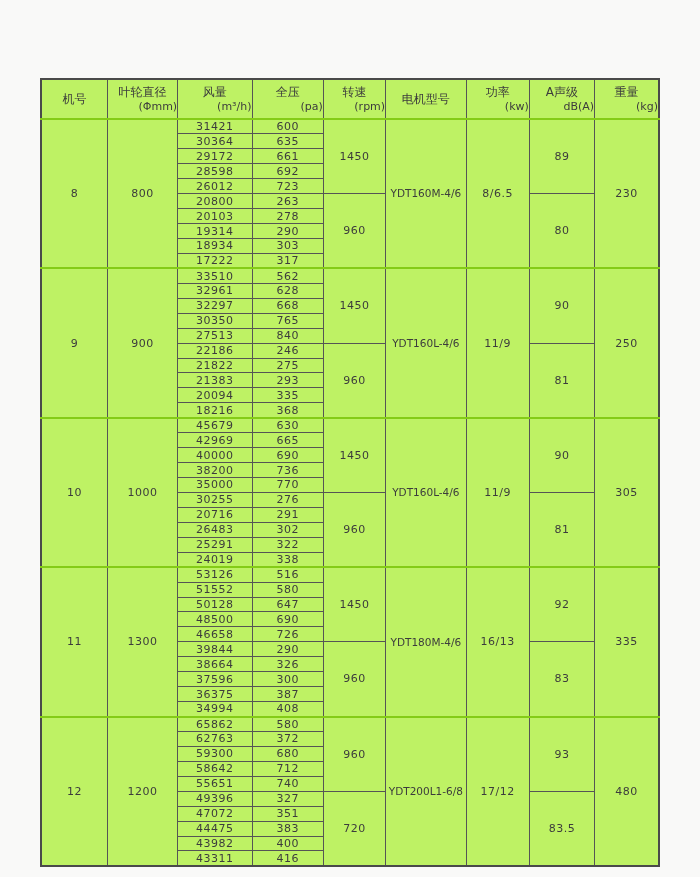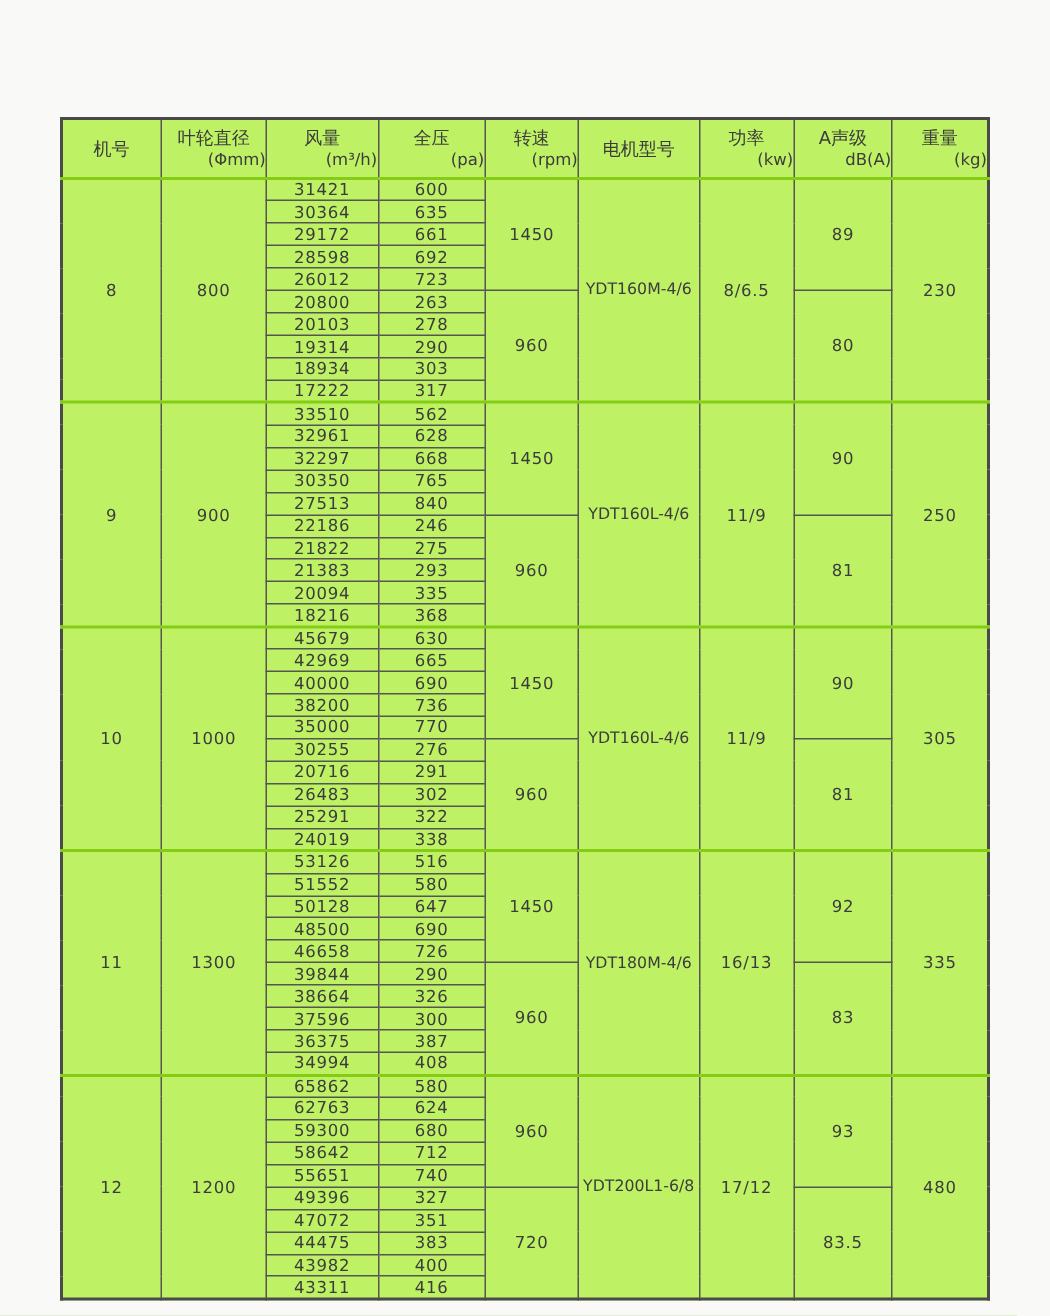--- a/index.html
+++ b/index.html
@@ -332,21 +332,21 @@
             <td>65862</td>
             <td>580</td>
             <td rowspan="5">960</td>
             <td rowspan="10" class="motor">YDT200L1-6/8</td>
             <td rowspan="10">17/12</td>
             <td rowspan="5">93</td>
             <td rowspan="10">480</td>
           </tr>
           <tr>
             <td>62763</td>
-            <td>624</td>
+            <td>372</td>
           </tr>
           <tr>
             <td>59300</td>
             <td>680</td>
           </tr>
           <tr>
             <td>58642</td>
             <td>712</td>
           </tr>
           <tr>

